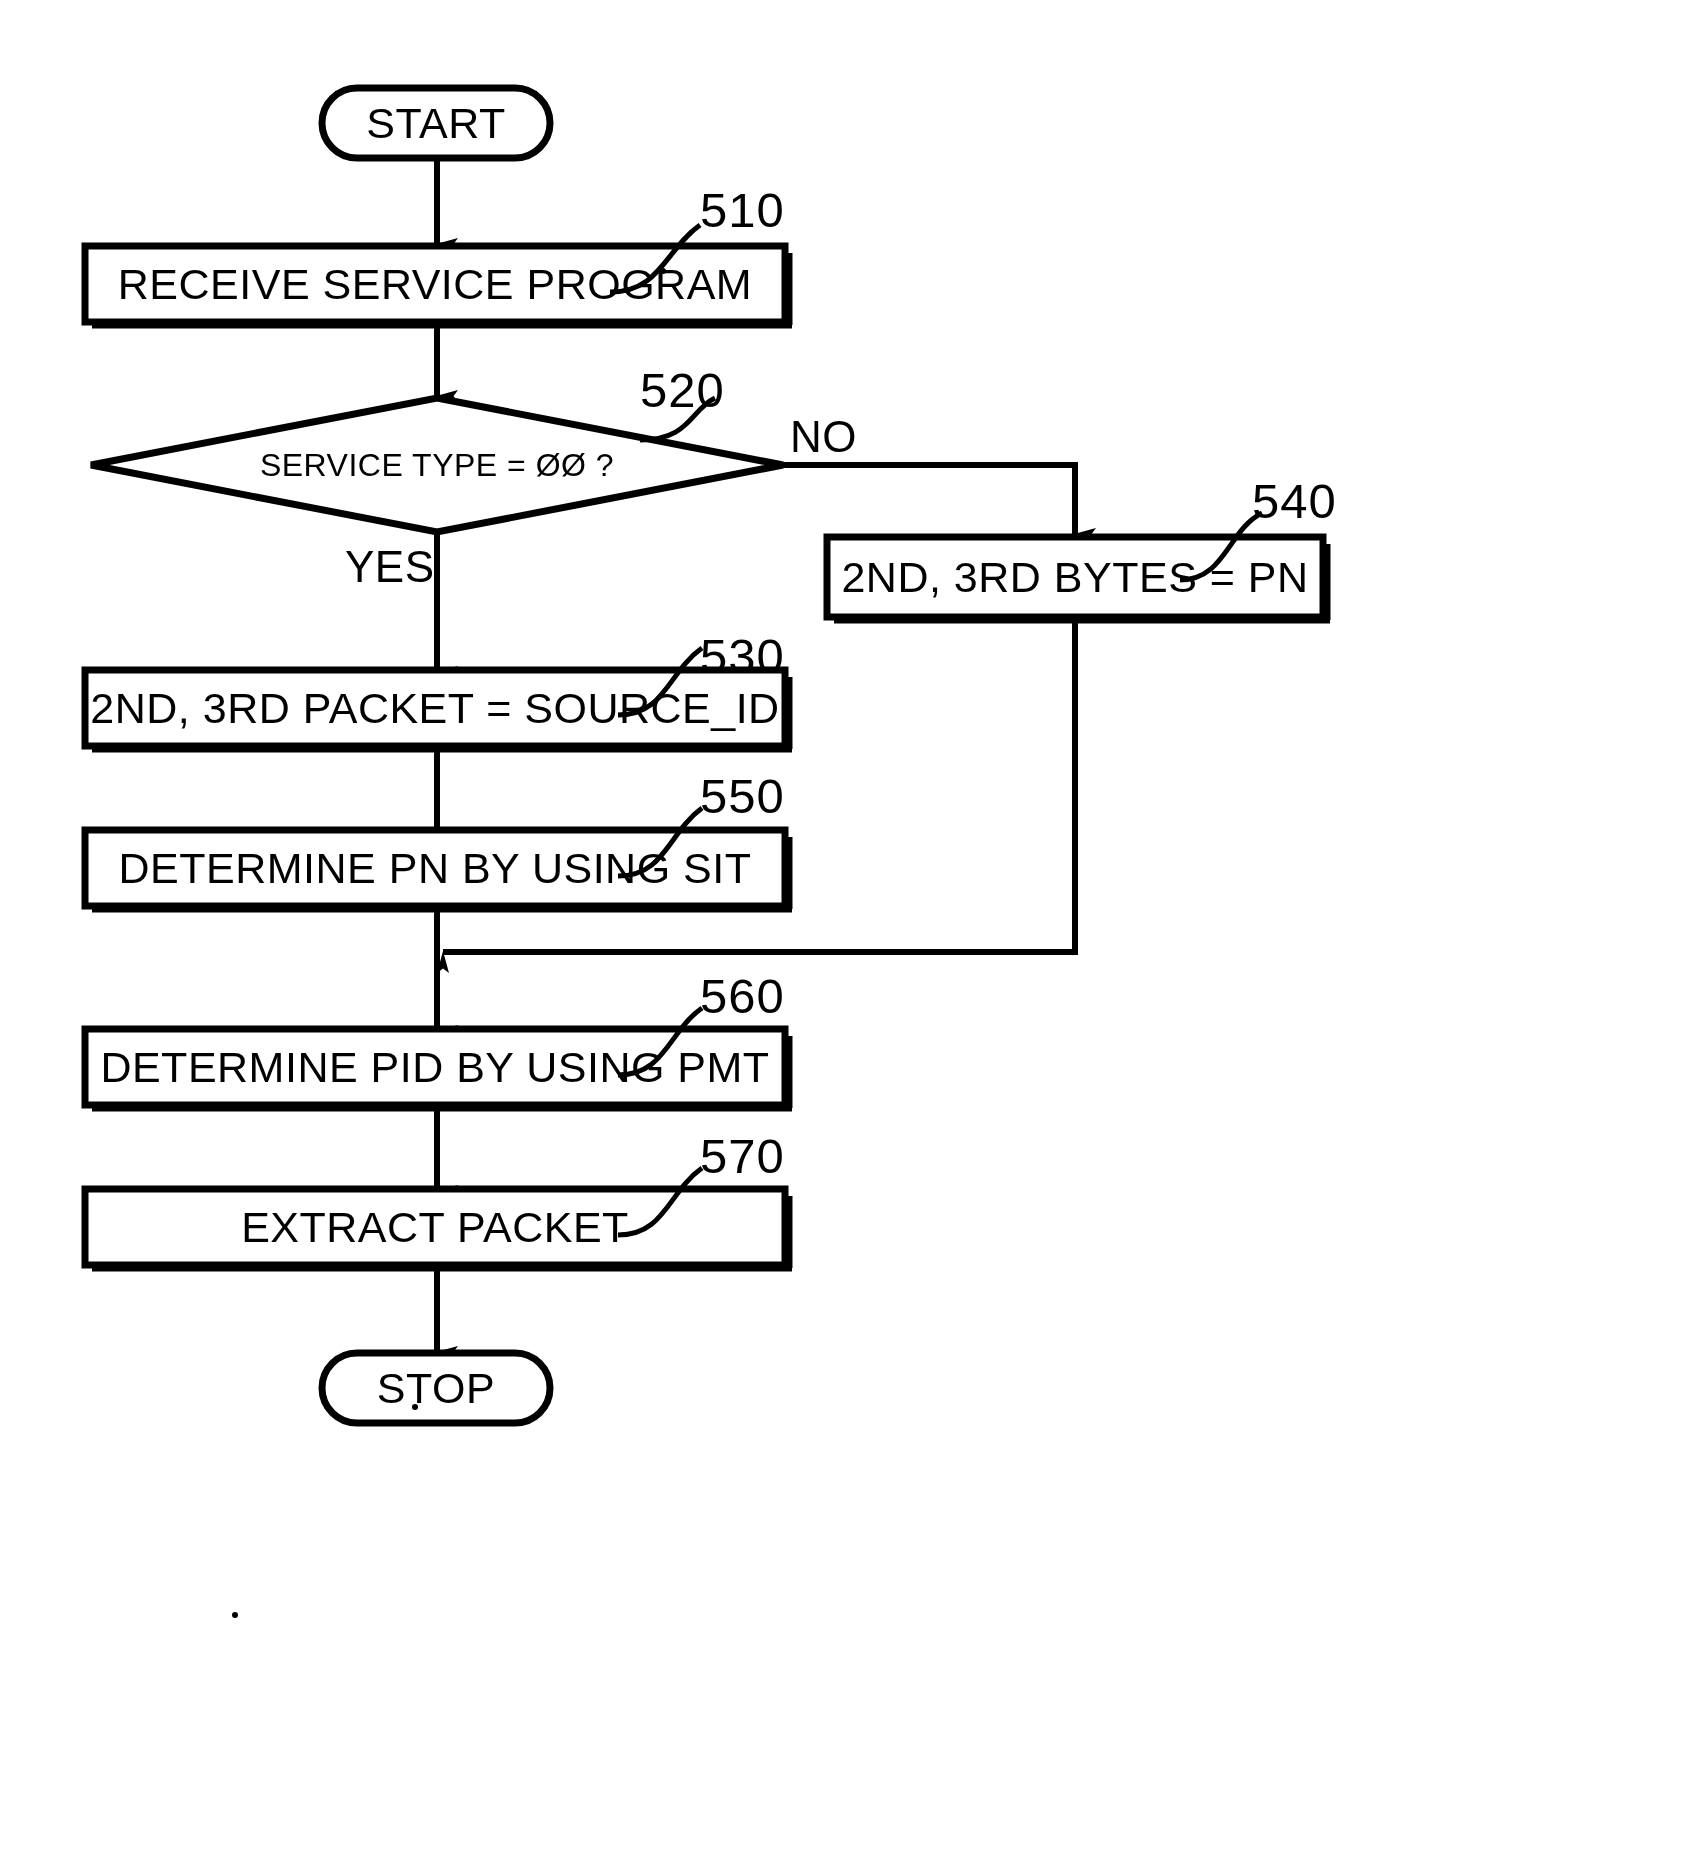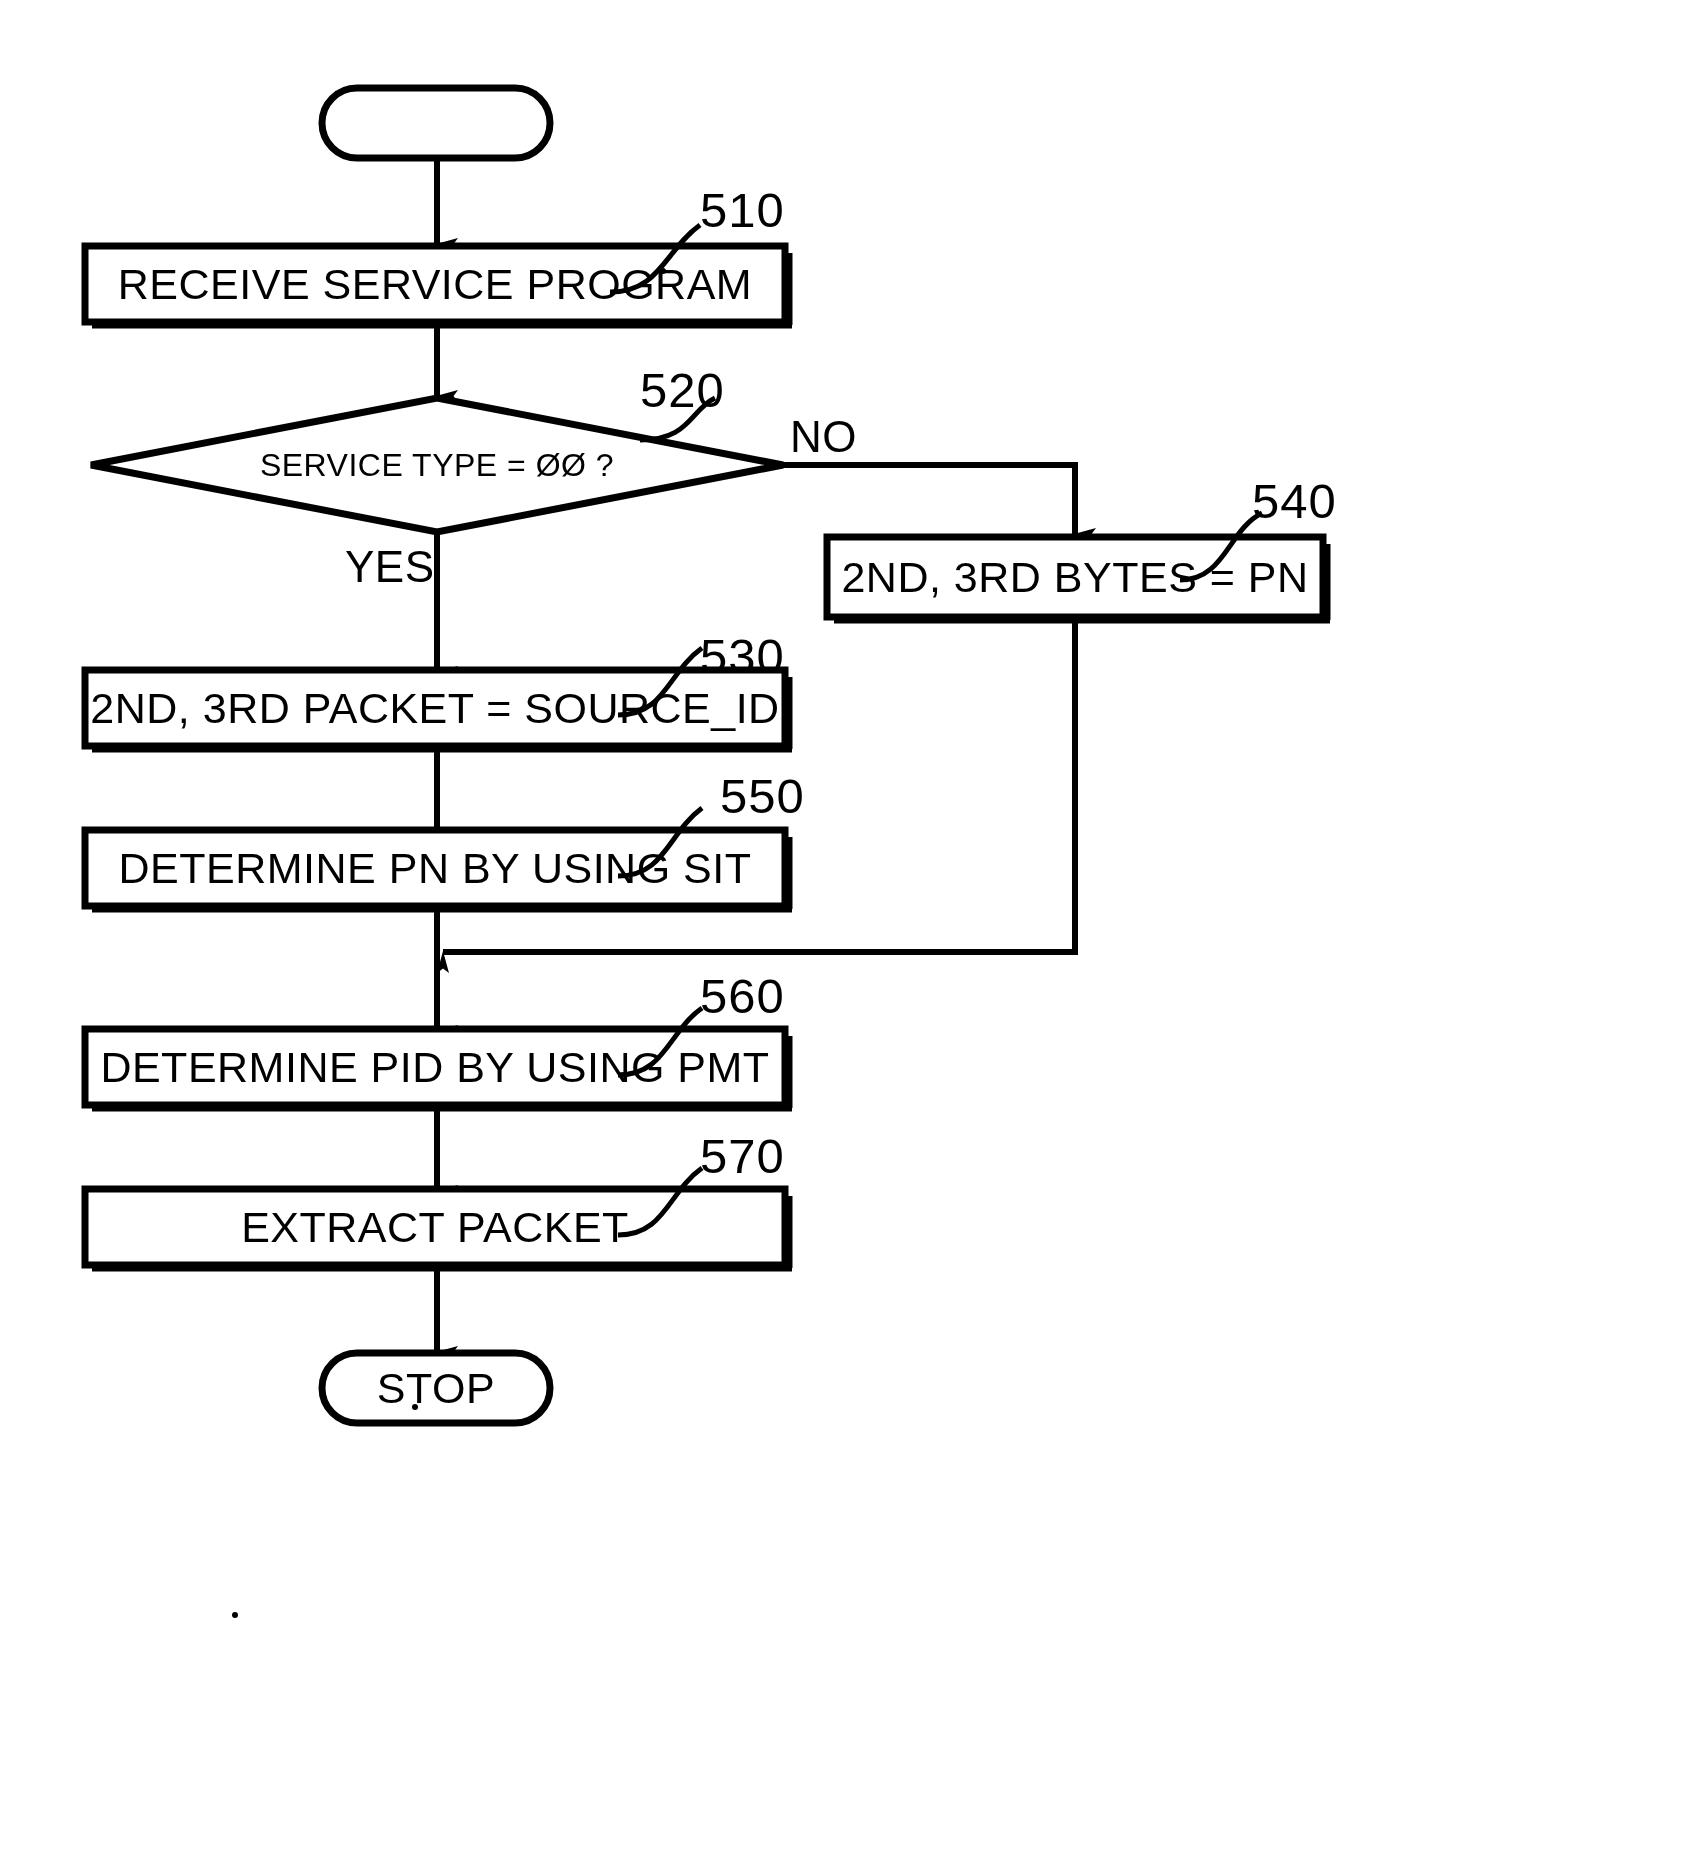--- a/index.html
+++ b/index.html
@@ -159,39 +159,40 @@
 
     <path d="M 618 1235 C 665 1235 668 1192 702 1168" fill="none" stroke="#000000" stroke-width="5"></path>
 
     <line x1="437" y1="1268" x2="437" y2="1352" stroke="#000000" stroke-width="6" marker-end="url(#arrowDown)"></line>
 
     <g>
       <rect x="322" y="1353" width="228" height="70" rx="35" ry="35" fill="#ffffff" stroke="#000000" stroke-width="7"></rect>
     </g>
   </svg>
 
+  <div class="node-label terminal-label" style="left:322px; top:88px; width:228px; height:70px;">START</div>
 
   <div class="node-label process-label" style="left:85px; top:246px; width:700px; height:76px;">RECEIVE SERVICE PROGRAM</div>
   <div class="ref-num" style="left:700px; top:182px;">510</div>
 
   <div class="node-label decision-label" style="left:137px; top:435px; width:600px; height:60px;">SERVICE TYPE = ØØ ?</div>
   <div class="ref-num" style="left:640px; top:362px;">520</div>
 
   <div class="edge-label" style="left:790px; top:412px;">NO</div>
 
   <div class="edge-label" style="left:345px; top:542px;">YES</div>
 
   <div class="node-label process-label" style="left:827px; top:537px; width:496px; height:80px;">2ND, 3RD BYTES = PN</div>
   <div class="ref-num" style="left:1252px; top:473px;">540</div>
 
   <div class="node-label process-label" style="left:85px; top:670px; width:700px; height:76px;">2ND, 3RD PACKET = SOURCE_ID</div>
   <div class="ref-num" style="left:700px; top:628px;">530</div>
 
   <div class="node-label process-label" style="left:85px; top:830px; width:700px; height:76px;">DETERMINE PN BY USING SIT</div>
-  <div class="ref-num" style="left:720px; top:768px;text-align:center;">550</div>
+  <div class="ref-num" style="left:700px; top:768px;text-align:center;">550</div>
 
   <div class="node-label process-label" style="left:85px; top:1029px; width:700px; height:76px;">DETERMINE PID BY USING PMT</div>
   <div class="ref-num" style="left:700px; top:968px;">560</div>
 
   <div class="node-label process-label" style="left:85px; top:1189px; width:700px; height:76px;">EXTRACT PACKET</div>
   <div class="ref-num" style="left:700px; top:1128px;">570</div>
 
   <div class="node-label terminal-label" style="left:322px; top:1353px; width:228px; height:70px;">STOP</div>
 
   <div class="speck" style="left:660px; top:268px; width:6px; height:6px;"></div>

